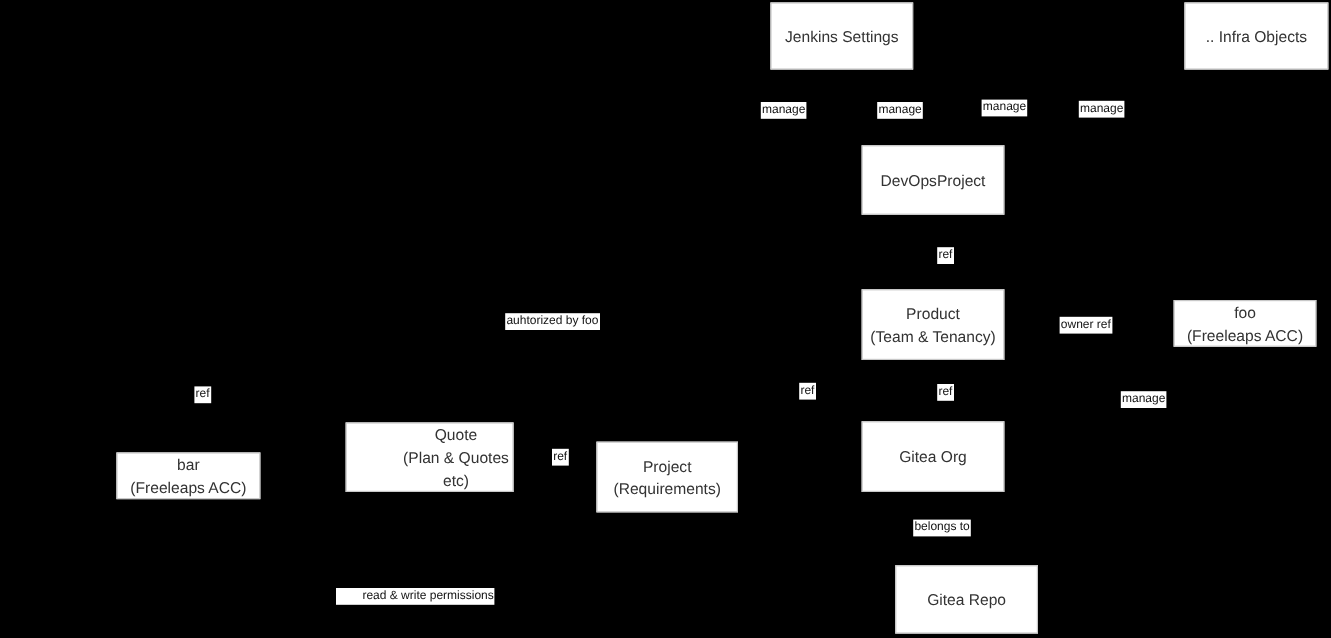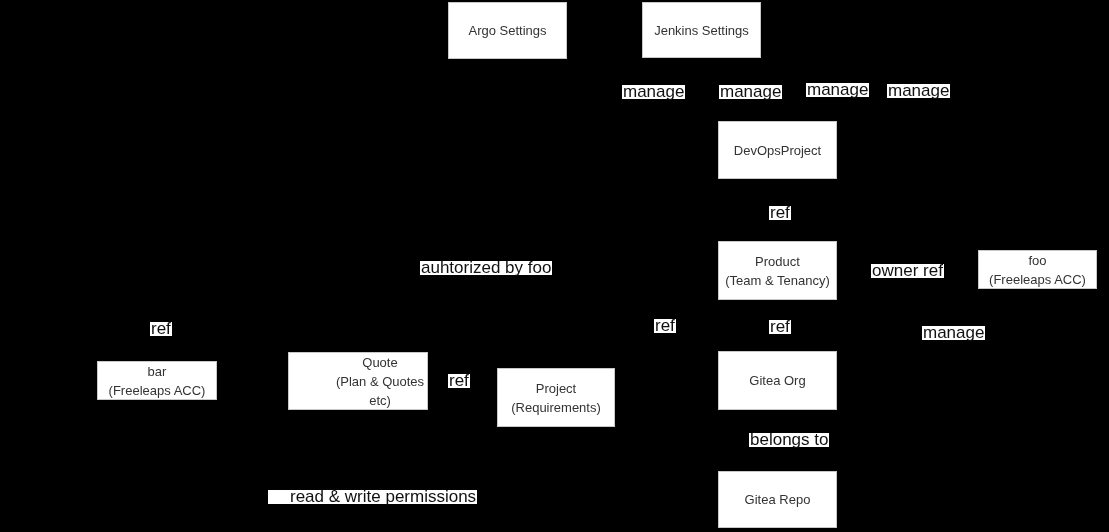--- a/index.html
+++ b/index.html
@@ -25,62 +25,63 @@
     display: flex;
     align-items: center;
     justify-content: center;
     text-align: center;
     white-space: pre-line;
   }
   .edge-label {
     position: absolute;
     background: #ffffff;
     color: #111111;
-    font-size: 17px;
+    font-size: 10px;
     line-height: 14px;
     padding: 0 1px;
     white-space: nowrap;
+    margin-left: 12px;
   }
   
   #node-argo        { left: 448px; top: 2px;   width: 119px; height: 57px; }
   #node-jenkins     { left: 628px; top: 2px;   width: 119px; height: 56px; margin-left: 14px; }
   #node-registry    { left: 808px; top: 2px;   width: 119px; height: 56px; }
   #node-infra       { left: 987px; top: 2px;   width: 120px; height: 56px; }
   #node-devops      { left: 718px; top: 121px; width: 119px; height: 58px; }
   #node-product     { left: 718px; top: 241px; width: 119px; height: 59px; }
   #node-foo         { left: 978px; top: 250px; width: 119px; height: 39px; }
   #node-contributor { left: 97px;  top: 250px; width: 120px; height: 39px; }
-  #node-bar         { left: 97px;  top: 361px; width: 120px; height: 39px; }
+  #node-bar         { left: 97px;  top: 377px; width: 120px; height: 39px; }
   #node-quote       { left: 288px; top: 352px; width: 140px; height: 58px; padding-left: 44px; }
   #node-project     { left: 497px; top: 368px; width: 118px; height: 59px; }
   #node-gitea-org   { left: 718px; top: 351px; width: 119px; height: 59px; }
-  #node-gitea-repo  { left: 718px; top: 471px; width: 119px; height: 57px; }
+  #node-gitea-repo  { left: 746px; top: 471px; width: 119px; height: 57px; }
   
   #lbl-manage-argo      { left: 622px; top: 85px;  }
   #lbl-manage-jenkins   { left: 719px; top: 85px;  }
   #lbl-manage-registry  { left: 806px; top: 83px;  }
   #lbl-manage-infra     { left: 887px; top: 84px;  }
   #lbl-ref-devops       { left: 769px; top: 206px; }
   #lbl-owner-ref        { left: 871px; top: 264px; }
-  #lbl-authorized       { left: 420px; top: 261px; }
+  #lbl-authorized       { left: 409px; top: 261px; }
   #lbl-ref-project-prod { left: 654px; top: 319px; }
   #lbl-ref-prod-gitea   { left: 769px; top: 320px; }
   #lbl-manage-foo       { left: 922px; top: 326px; }
   #lbl-ref-contrib-bar  { left: 150px; top: 322px; }
   #lbl-ref-quote-proj   { left: 448px; top: 374px; }
   #lbl-belongs-to       { left: 749px; top: 433px; }
   #lbl-read-write       { left: 268px; top: 490px; padding-left: 22px; }
 </style>
 </head>
 <body>
 
 <div id="canvas">
 
-  <div class="node" id="node-argo">Argo Settings</div>
   <div class="node" id="node-jenkins">Jenkins Settings</div>
+  <div class="node" id="node-infra">.. Infra Objects</div>
   <div class="node" id="node-devops">DevOpsProject</div>
   <div class="node" id="node-product">Product
 (Team &amp; Tenancy)</div>
   <div class="node" id="node-foo">foo
 (Freeleaps ACC)</div>
   <div class="node" id="node-bar">bar
 (Freeleaps ACC)</div>
   <div class="node" id="node-quote">Quote
 (Plan &amp; Quotes etc)</div>
   <div class="node" id="node-project">Project

